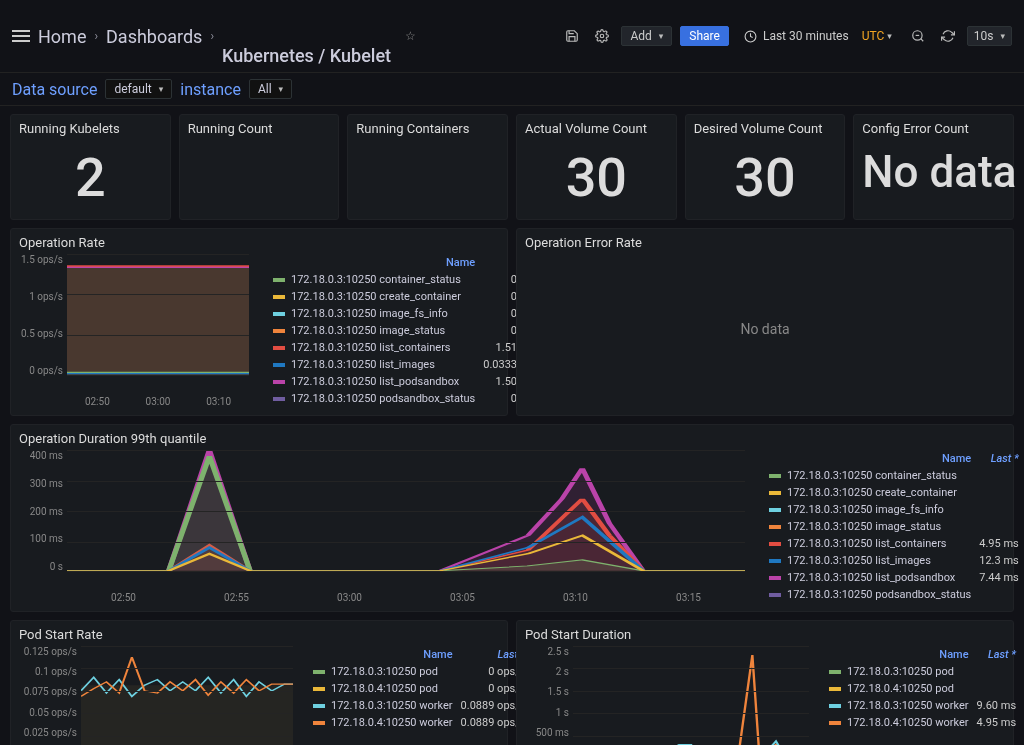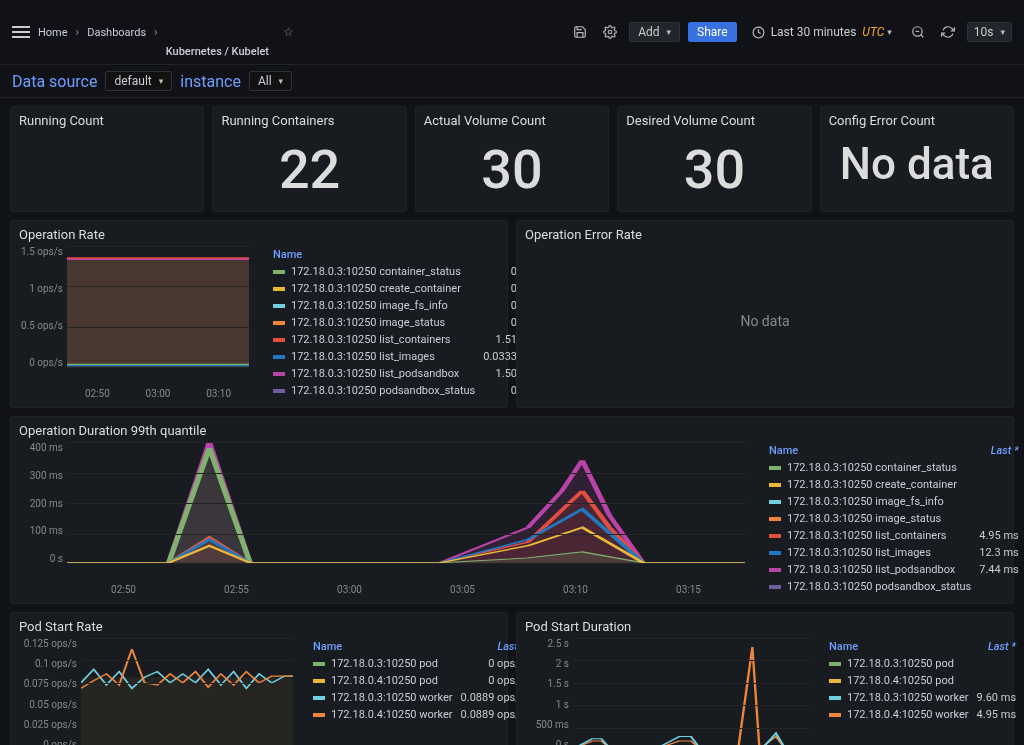--- a/index.html
+++ b/index.html
@@ -26,37 +26,37 @@
     gap: 8px;
     padding: 6px 12px;
     border-bottom: 1px solid #222;
   }
   .hamburger {
     display: flex; flex-direction: column; gap: 3px;
     width: 18px; height: 14px; justify-content: center;
     cursor: pointer;
   }
   .hamburger span { display:block; height:2px; background:#ccc; }
-  .crumb { color: var(--text); font-size: 11px; cursor:pointer;}
+  .crumb { color: var(--text); font-size: 18px; cursor:pointer;}
   .crumb-sep { color: var(--text-dim); }
   .crumb.current { font-weight:500;margin-top:39px; }
   .star { color: #888; margin-left:6px; cursor:pointer; }
   .nav-spacer { flex:1; }
   .nav-icon {
     width: 22px; height:22px; display:inline-flex; align-items:center; justify-content:center;
     color:#bbb; cursor:pointer; border:1px solid transparent; border-radius:2px;
   }
   .nav-btn {
     background:#22252b; border:1px solid #2c3235; color:#ccc;
     padding:2px 8px; border-radius:2px; font-size:12px; cursor:pointer;
     display:inline-flex; align-items:center; gap:4px;
   }
   .nav-btn.share { background:#3870e0; border-color:#3870e0; color:#fff; }
   .range { color:#ccc; }
-  .range .utc { color: var(--orange); margin-left:6px;font-style:italic; }
+  .range .utc { color: var(--orange); margin-left:13px; }
   .caret { font-size:9px; color:#bbb; margin-left:3px;}
   
   .varbar {
     display:flex; align-items:center; gap:8px;
     padding:6px 12px; border-bottom:1px solid #222;
   }
   .var-label { color: #6e9fff; font-size:16px; }
   .var-picker {
     background:#111; border:1px solid #2c3235; padding:2px 8px;
     border-radius:2px; font-size:12px; cursor:pointer;
@@ -82,21 +82,21 @@
     padding: 6px 0 2px;
     white-space:nowrap;
   }
   .nodata-big { font-size:44px; }
   
   .legend {
     font-size:11px;
     width:100%;
     border-collapse:collapse;
   }
-  .legend th { color:#6e9fff; text-align:left; font-weight:500; padding:2px 4px;}
+  .legend th { color:#6e9fff; text-align:right; font-weight:500; padding:2px 4px;}
   .legend th.last { text-align:right;font-style:italic; }
   .legend td { padding:2px 4px; white-space:nowrap; }
   .legend td.val { text-align:right; color:#ccc; }
   .dot { display:inline-block; width:12px; height:4px; margin-right:6px; vertical-align:middle;}
   
   .chart {
     position:relative; border-left:0; height:140px;
   }
   .chart svg { display:block; }
   .y-ticks { position:absolute; left:0; top:0; bottom:18px; display:flex; flex-direction:column; justify-content:space-between; font-size:10px; color:#888; text-align:right; width:48px; padding-right:4px;}
@@ -186,25 +186,28 @@
   <span class="var-picker">
       <span>All</span>
       <span class="caret">▾</span>
     </span>
 </div>
 
 <div class="grid">
 
   <div class="row" id="stat-row">
       <div class="panel">
+        <div class="panel-title">Running Kubelets</div>
+        <div class="bigstat">2</div>
+      </div>
+      <div class="panel">
         <div class="panel-title">Running Count</div>
       </div>
       <div class="panel">
         <div class="panel-title">Running Containers</div>
-        <div class="bigstat">22</div>
       </div>
       <div class="panel">
         <div class="panel-title">Actual Volume Count</div>
         <div class="bigstat">30</div>
       </div>
       <div class="panel">
         <div class="panel-title">Desired Volume Count</div>
         <div class="bigstat">30</div>
       </div>
       <div class="panel">

